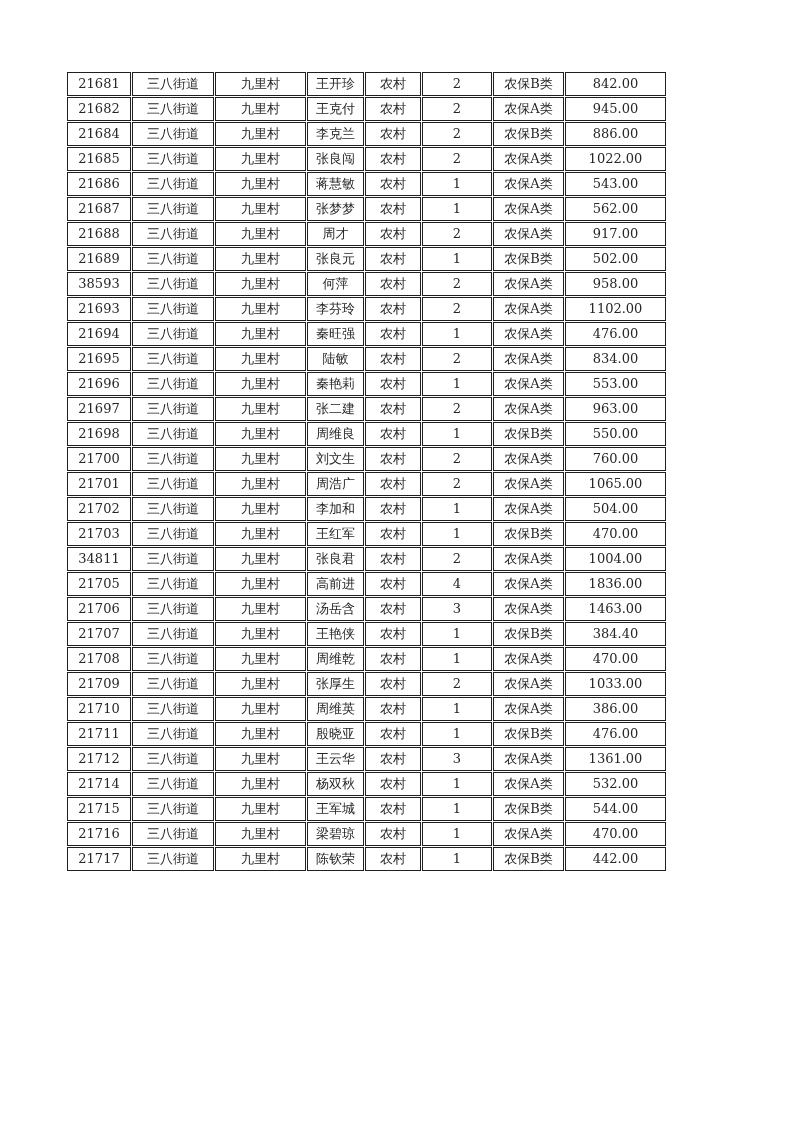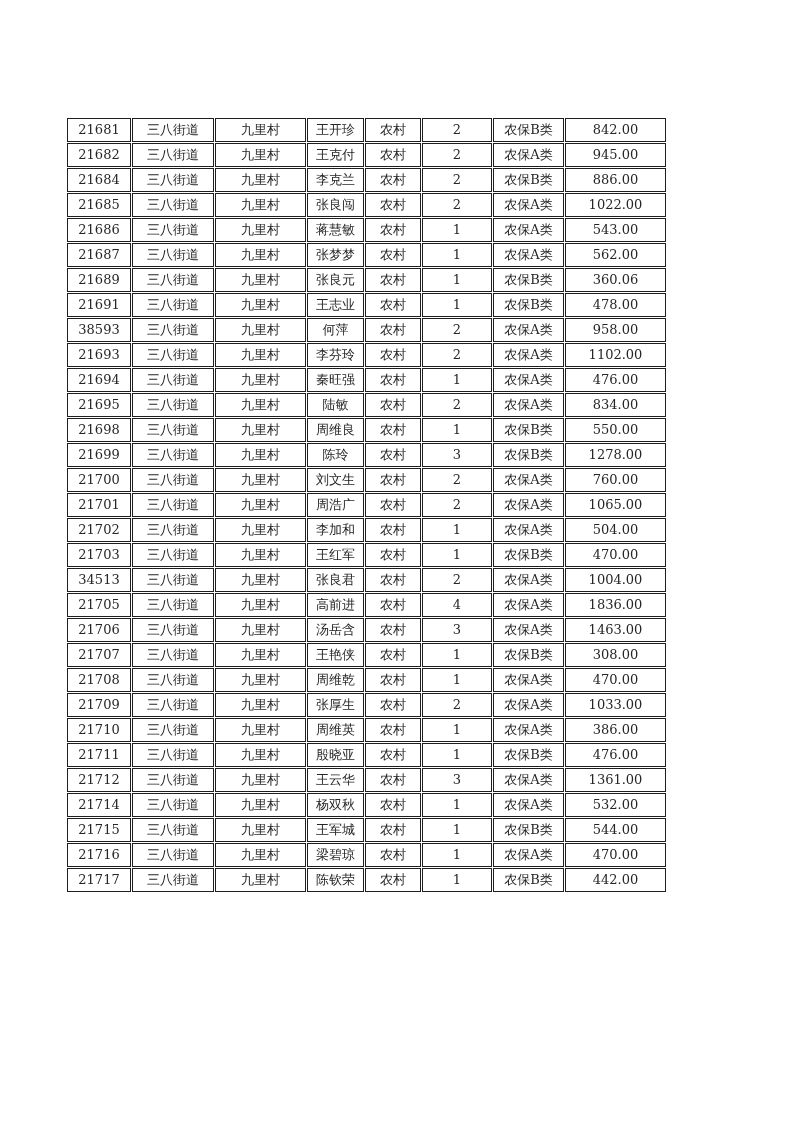--- a/index.html
+++ b/index.html
@@ -19,21 +19,20 @@
     background: #ffffff;
     overflow: hidden;
   }
   table.records {
     position: absolute;
     left: 66px;
     top: 71px;
     border-collapse: separate;
     border-spacing: 1px;
     table-layout: fixed;
-    margin-top: 46px;
   }
   table.records td {
     border: 1px solid #1f1f1f;
     box-sizing: border-box;
     height: 24px;
     text-align: center;
     vertical-align: middle;
     font-size: 13px;
     line-height: 22px;
     color: #262626;
@@ -113,38 +112,38 @@
           <td>21687</td>
           <td>三八街道</td>
           <td>九里村</td>
           <td>张梦梦</td>
           <td>农村</td>
           <td>1</td>
           <td>农保A类</td>
           <td>562.00</td>
         </tr>
         <tr>
+          <td>21688</td>
+          <td>三八街道</td>
+          <td>九里村</td>
+          <td>周才</td>
+          <td>农村</td>
+          <td>2</td>
+          <td>农保A类</td>
+          <td>917.00</td>
+        </tr>
+        <tr>
           <td>21689</td>
           <td>三八街道</td>
           <td>九里村</td>
           <td>张良元</td>
           <td>农村</td>
           <td>1</td>
           <td>农保B类</td>
-          <td>360.06</td>
-        </tr>
-        <tr>
-          <td>21691</td>
-          <td>三八街道</td>
-          <td>九里村</td>
-          <td>王志业</td>
-          <td>农村</td>
-          <td>1</td>
-          <td>农保B类</td>
-          <td>478.00</td>
+          <td>502.00</td>
         </tr>
         <tr>
           <td>38593</td>
           <td>三八街道</td>
           <td>九里村</td>
           <td>何萍</td>
           <td>农村</td>
           <td>2</td>
           <td>农保A类</td>
           <td>958.00</td>
@@ -173,118 +172,128 @@
           <td>21695</td>
           <td>三八街道</td>
           <td>九里村</td>
           <td>陆敏</td>
           <td>农村</td>
           <td>2</td>
           <td>农保A类</td>
           <td>834.00</td>
         </tr>
         <tr>
+          <td>21696</td>
+          <td>三八街道</td>
+          <td>九里村</td>
+          <td>秦艳莉</td>
+          <td>农村</td>
+          <td>1</td>
+          <td>农保A类</td>
+          <td>553.00</td>
+        </tr>
+        <tr>
+          <td>21697</td>
+          <td>三八街道</td>
+          <td>九里村</td>
+          <td>张二建</td>
+          <td>农村</td>
+          <td>2</td>
+          <td>农保A类</td>
+          <td>963.00</td>
+        </tr>
+        <tr>
           <td>21698</td>
           <td>三八街道</td>
           <td>九里村</td>
           <td>周维良</td>
           <td>农村</td>
           <td>1</td>
           <td>农保B类</td>
           <td>550.00</td>
         </tr>
         <tr>
-          <td>21699</td>
-          <td>三八街道</td>
-          <td>九里村</td>
-          <td>陈玲</td>
+          <td>21700</td>
+          <td>三八街道</td>
+          <td>九里村</td>
+          <td>刘文生</td>
+          <td>农村</td>
+          <td>2</td>
+          <td>农保A类</td>
+          <td>760.00</td>
+        </tr>
+        <tr>
+          <td>21701</td>
+          <td>三八街道</td>
+          <td>九里村</td>
+          <td>周浩广</td>
+          <td>农村</td>
+          <td>2</td>
+          <td>农保A类</td>
+          <td>1065.00</td>
+        </tr>
+        <tr>
+          <td>21702</td>
+          <td>三八街道</td>
+          <td>九里村</td>
+          <td>李加和</td>
+          <td>农村</td>
+          <td>1</td>
+          <td>农保A类</td>
+          <td>504.00</td>
+        </tr>
+        <tr>
+          <td>21703</td>
+          <td>三八街道</td>
+          <td>九里村</td>
+          <td>王红军</td>
+          <td>农村</td>
+          <td>1</td>
+          <td>农保B类</td>
+          <td>470.00</td>
+        </tr>
+        <tr>
+          <td>34811</td>
+          <td>三八街道</td>
+          <td>九里村</td>
+          <td>张良君</td>
+          <td>农村</td>
+          <td>2</td>
+          <td>农保A类</td>
+          <td>1004.00</td>
+        </tr>
+        <tr>
+          <td>21705</td>
+          <td>三八街道</td>
+          <td>九里村</td>
+          <td>高前进</td>
+          <td>农村</td>
+          <td>4</td>
+          <td>农保A类</td>
+          <td>1836.00</td>
+        </tr>
+        <tr>
+          <td>21706</td>
+          <td>三八街道</td>
+          <td>九里村</td>
+          <td>汤岳含</td>
           <td>农村</td>
           <td>3</td>
-          <td>农保B类</td>
-          <td>1278.00</td>
-        </tr>
-        <tr>
-          <td>21700</td>
-          <td>三八街道</td>
-          <td>九里村</td>
-          <td>刘文生</td>
-          <td>农村</td>
-          <td>2</td>
-          <td>农保A类</td>
-          <td>760.00</td>
-        </tr>
-        <tr>
-          <td>21701</td>
-          <td>三八街道</td>
-          <td>九里村</td>
-          <td>周浩广</td>
-          <td>农村</td>
-          <td>2</td>
-          <td>农保A类</td>
-          <td>1065.00</td>
-        </tr>
-        <tr>
-          <td>21702</td>
-          <td>三八街道</td>
-          <td>九里村</td>
-          <td>李加和</td>
-          <td>农村</td>
-          <td>1</td>
-          <td>农保A类</td>
-          <td>504.00</td>
-        </tr>
-        <tr>
-          <td>21703</td>
-          <td>三八街道</td>
-          <td>九里村</td>
-          <td>王红军</td>
-          <td>农村</td>
-          <td>1</td>
-          <td>农保B类</td>
-          <td>470.00</td>
-        </tr>
-        <tr>
-          <td>34513</td>
-          <td>三八街道</td>
-          <td>九里村</td>
-          <td>张良君</td>
-          <td>农村</td>
-          <td>2</td>
-          <td>农保A类</td>
-          <td>1004.00</td>
-        </tr>
-        <tr>
-          <td>21705</td>
-          <td>三八街道</td>
-          <td>九里村</td>
-          <td>高前进</td>
-          <td>农村</td>
-          <td>4</td>
-          <td>农保A类</td>
-          <td>1836.00</td>
-        </tr>
-        <tr>
-          <td>21706</td>
-          <td>三八街道</td>
-          <td>九里村</td>
-          <td>汤岳含</td>
-          <td>农村</td>
-          <td>3</td>
           <td>农保A类</td>
           <td>1463.00</td>
         </tr>
         <tr>
           <td>21707</td>
           <td>三八街道</td>
           <td>九里村</td>
           <td>王艳侠</td>
           <td>农村</td>
           <td>1</td>
           <td>农保B类</td>
-          <td>308.00</td>
+          <td>384.40</td>
         </tr>
         <tr>
           <td>21708</td>
           <td>三八街道</td>
           <td>九里村</td>
           <td>周维乾</td>
           <td>农村</td>
           <td>1</td>
           <td>农保A类</td>
           <td>470.00</td>

